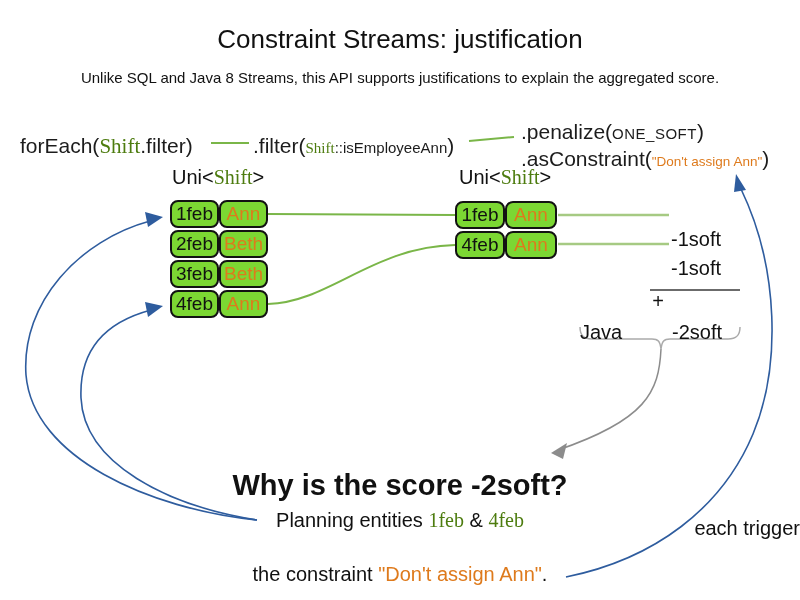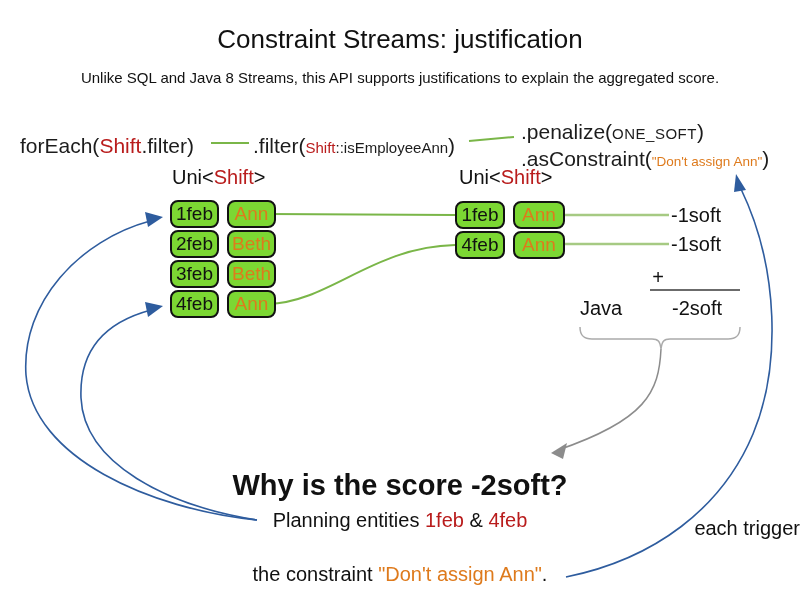--- a/index.html
+++ b/index.html
@@ -9,37 +9,37 @@
   }
   .abs { position:absolute; white-space:nowrap; }
   .centered { left:0; width:800px; text-align:center; }
 
   .title { top:24px; font-size:26px; color:#111; }
   .subtitle { top:69px; font-size:15px; color:#111; }
 
   .code { font-size:21px; color:#1c1c1c; }
   .code .small { font-size:15px; }
   .code .tiny { font-size:13.5px; }
-  .green-t { color:#b91c1c; }
+  .green-t { color:#4d7c0f;font-family:Liberation Serif, serif; }
   .orange-t { color:#de7a1c; }
 
   .uni-label { font-size:20px; color:#111; }
 
   .stream-row { position:absolute; display:flex; }
   .cell {
     height:24px; border:2px solid #121212; border-radius:8px;
     background:#7cd733; font-size:19px; line-height:24px; text-align:center;
     color:#111;
   }
   .cell.date { width:45px; }
-  .cell.name { width:45px; margin-left:8px; color:#de7a1c; }
+  .cell.name { width:45px; margin-left:0px; color:#de7a1c; }
   .rt .cell.date { width:46px; }
   .rt .cell.name { width:48px; }
 
-  .score-text { font-size:20px; color:#111; }
+  .score-text { font-size:20px; color:#111;margin-top:24px; }
   .why { top:469px; font-size:29px; font-weight:bold; color:#111; }
   .expl { font-size:20px; color:#111; }
 
   svg.overlay { position:absolute; left:0; top:0; pointer-events:none; }
 </style>
 </head>
 <body>
 
 <div id="slide">
 

